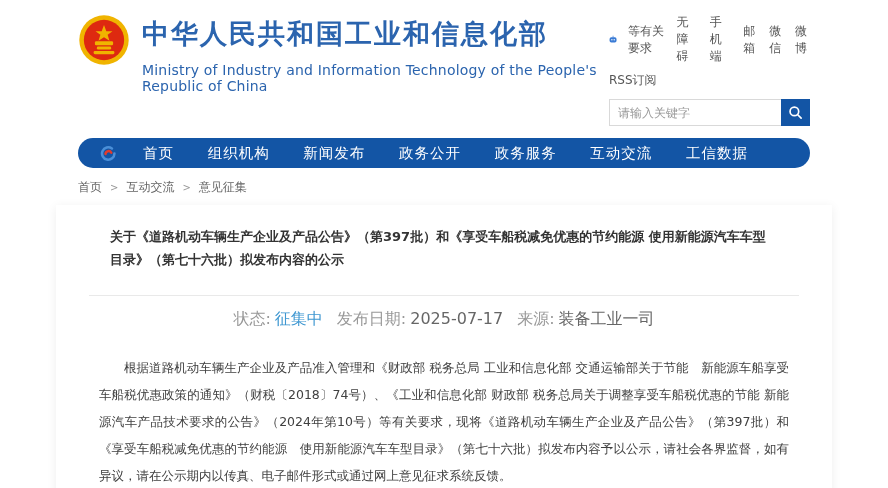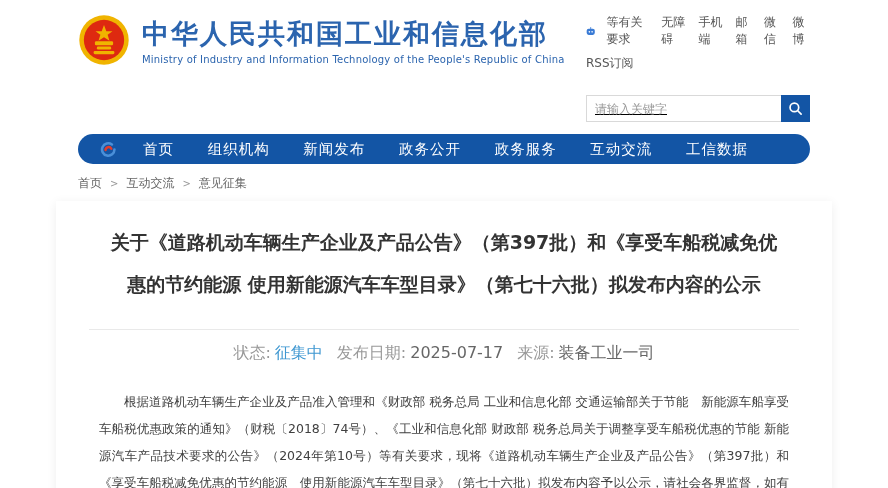--- a/index.html
+++ b/index.html
@@ -6,27 +6,27 @@
   html,body { width:888px; height:488px; overflow:hidden; background:#ffffff;
               font-family:"DejaVu Sans","Liberation Sans",sans-serif; }
   .container { width:732px; margin:0 auto; }
 
   
   .header { display:flex; justify-content:space-between; padding-top:14px; }
   .brand { display:flex; align-items:flex-start; }
   .emblem { width:52px; height:52px; flex:0 0 auto; margin-right:12px; }
   .brand-text { padding-top:4px; }
   .site-title { color:#2b64ae; font-size:27px; font-weight:bold; letter-spacing:2px; line-height:1.2; }
-  .site-subtitle { color:#2b64ae; font-size:10px; margin-top:4px; letter-spacing:0.2px; }
+  .site-subtitle { color:#2b64ae; font-size:14px; margin-top:12px; letter-spacing:0.2px; }
 
   .header-right { width:224px; }
   .top-links { display:flex; align-items:center; gap:11px; font-size:12px; color:#555; }
   .top-links a { color:#555; text-decoration:none; cursor:pointer; }
   .rss-row { margin-top:7px; font-size:12px; color:#555; cursor:pointer; }
-  .search-row { display:flex; margin-top:23px;text-decoration:underline; }
+  .search-row { display:flex; margin-top:10px; }
   .search-input { flex:1; height:27px; border:1px solid #d9d9d9; border-right:none;
                   padding:0 8px; font-size:12px; color:#333; outline:none; }
   .search-input::placeholder { color:#999; }
   .search-btn { width:29px; height:27px; background:#1355a5; border:none; cursor:pointer;
                 display:flex; align-items:center; justify-content:center; }
 
   
   .nav { margin-top:12px; height:30px; background:#1355a5; border-radius:15px;
          display:flex; align-items:center; padding:0 22px; }
   .nav-logo { margin-right:26px; display:flex; align-items:center; }
@@ -35,22 +35,22 @@
 
   
   .breadcrumb { display:flex; align-items:center; gap:8px; font-size:12px; color:#666;
                 padding:11px 0 7px 0; }
   .breadcrumb .crumb { cursor:pointer; }
   .breadcrumb .sep { color:#999; font-size:10px; }
 
   
   .card { width:776px; margin:2px auto 0; background:#fff; box-shadow:0 2px 10px rgba(0,0,0,0.07);
           padding:20px 43px 30px; min-height:330px; }
-  .article-title { font-size:19px; font-weight:bold; color:#333; text-align:center;
-                   line-height:42px; max-width:668px; margin:0 auto 24px; }
+  .article-title { font-size:13px; font-weight:bold; color:#333; text-align:left;
+                   line-height:23px; max-width:668px; margin:0 auto 24px; }
   .meta-divider { border:none; border-top:1px solid #e9e9e9; margin:0 -10px; }
   .meta-row { display:flex; justify-content:center; gap:14px; font-size:16px;
               color:#999; padding:13px 0 24px; }
   .meta-item { display:flex; gap:4px; }
   .meta-label { color:#999; }
   .meta-value { color:#666; }
   .meta-value.status { color:#3e97d1; }
 
   .article-body p { font-size:12.5px; color:#404040; line-height:27px; text-indent:2em;
                     text-align:justify; margin-bottom:32px; }

